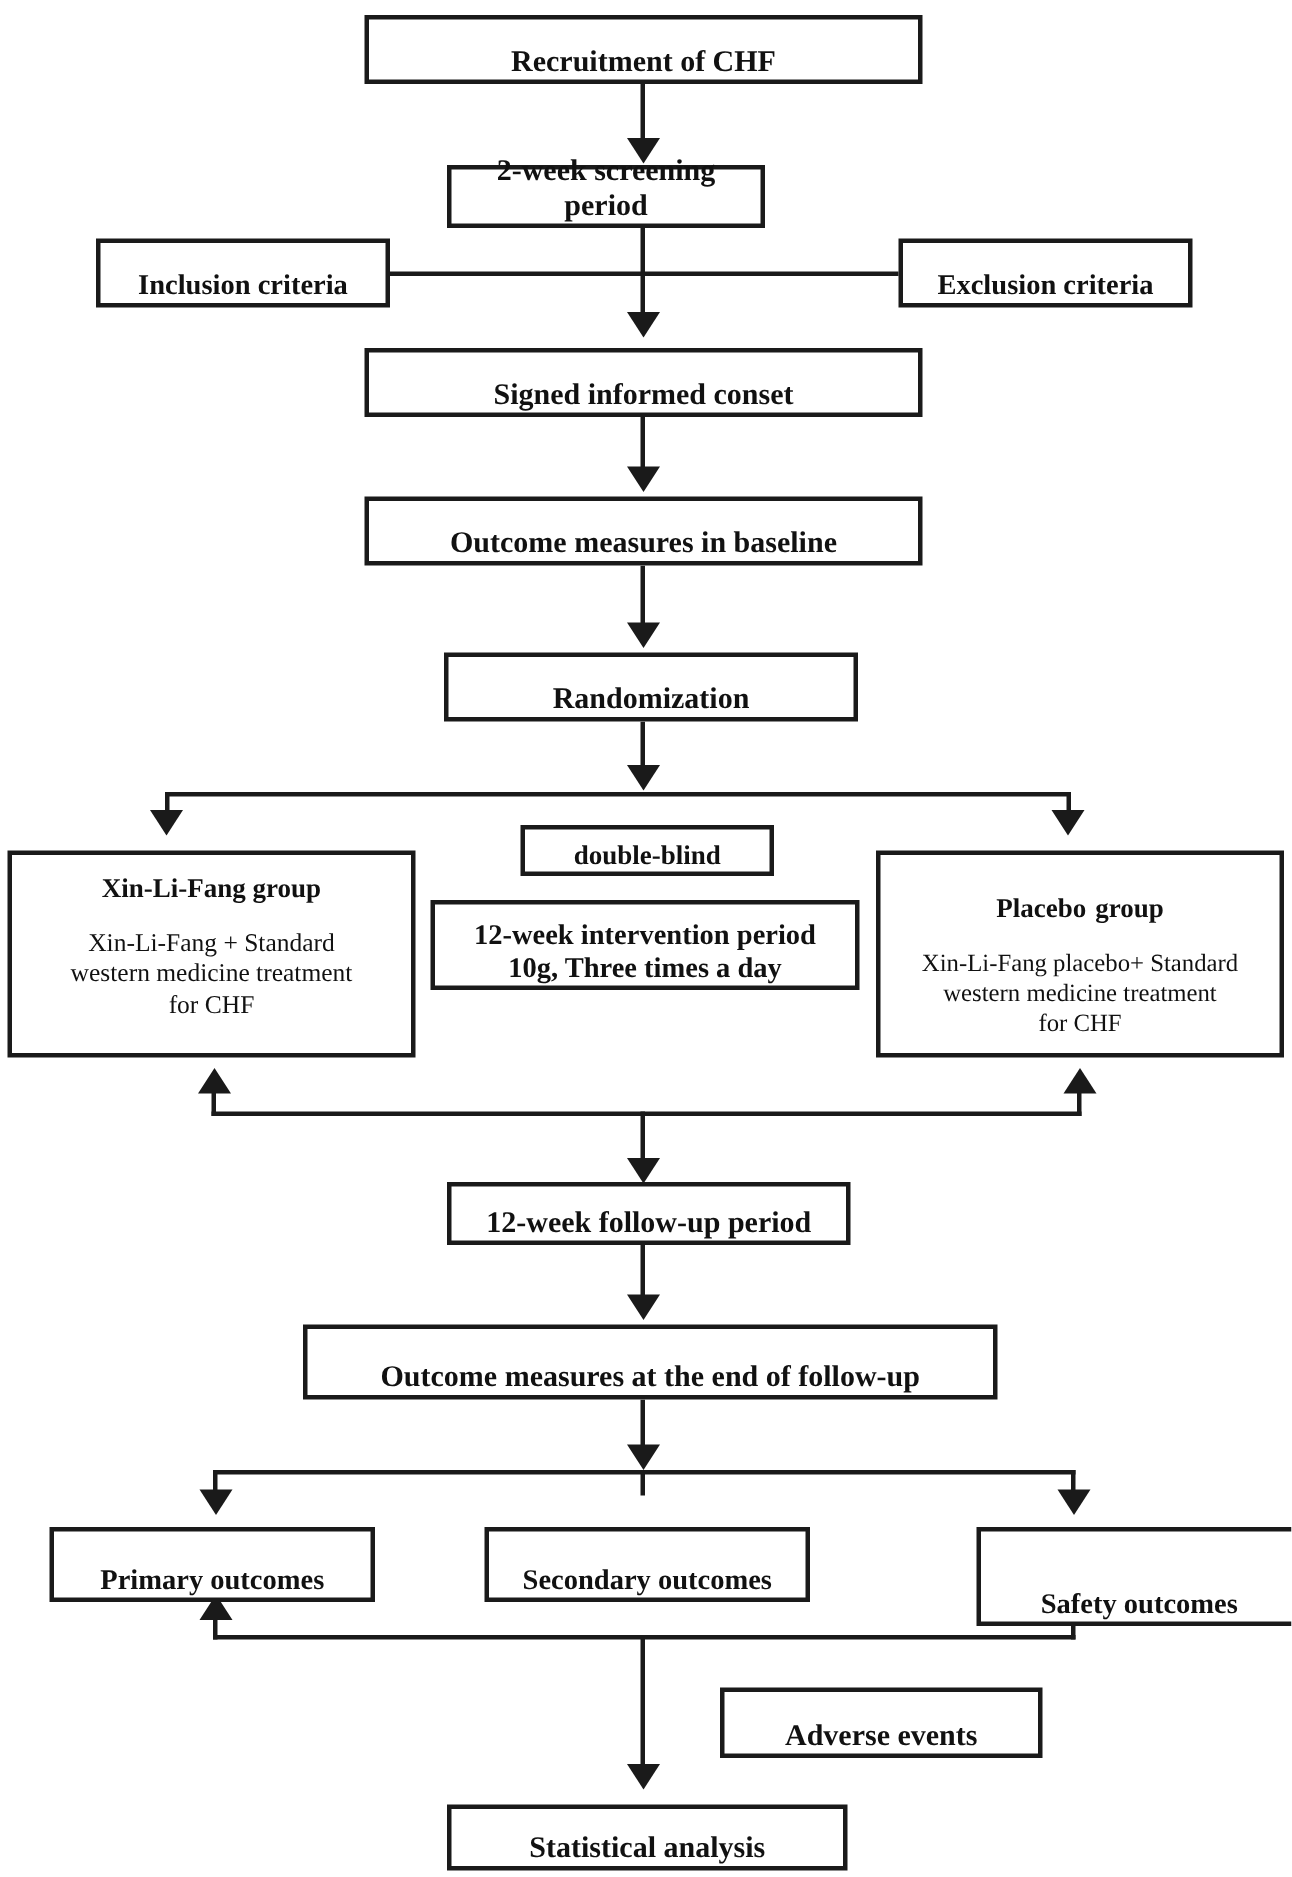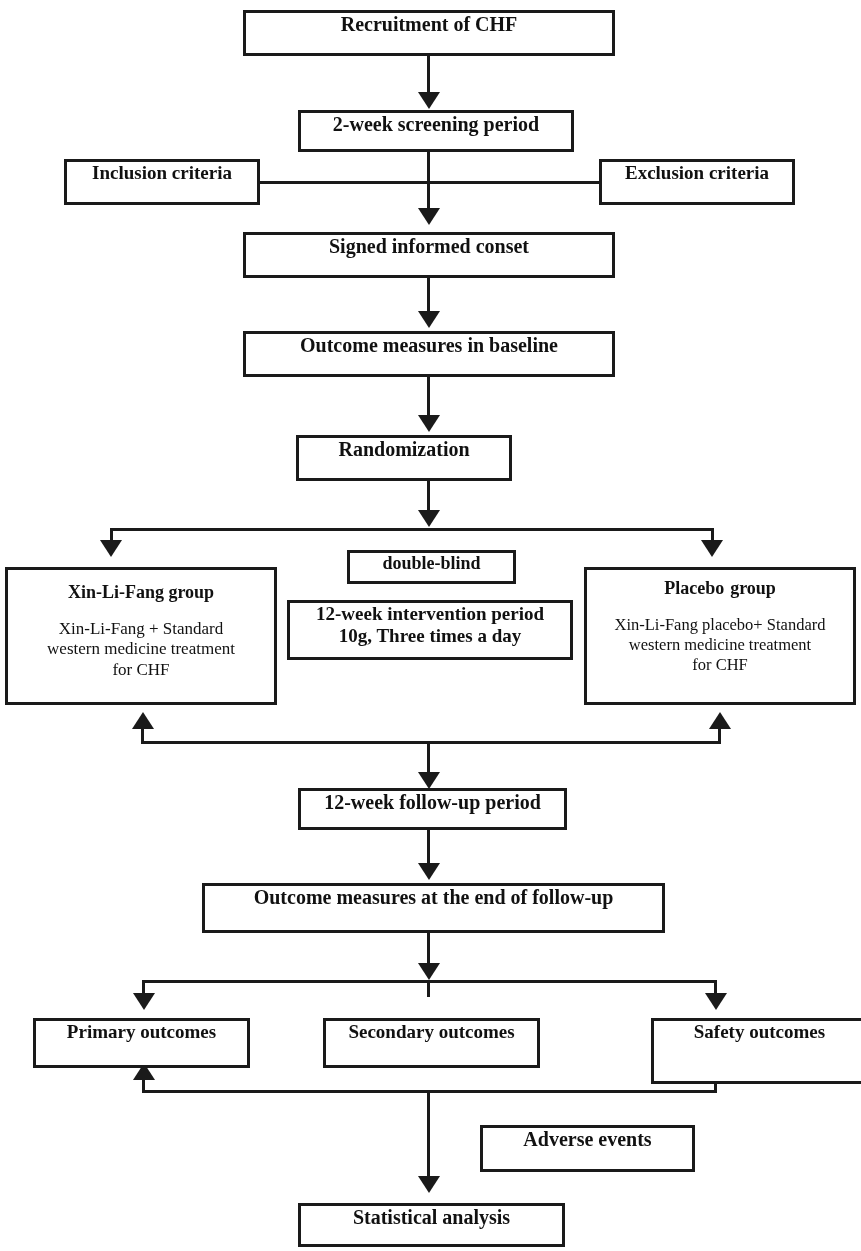--- a/index.html
+++ b/index.html
@@ -18,21 +18,21 @@
     overflow: hidden;
   }
   .node {
     position: absolute;
     box-sizing: border-box;
     border: 3px solid #1a1a1a;
     background: #ffffff;
     display: flex;
     flex-direction: column;
     align-items: center;
-    justify-content: flex-start;
+    justify-content: flex-end;
     text-align: center;
     font-weight: bold;
     line-height: 1.15;
     z-index: 3;
   }
   .node .title {
     font-weight: bold;
   }
   .node .body {
     font-weight: normal;
@@ -86,21 +86,21 @@
 
 <div id="canvas">
 
   <div class="node f20" style="left:243px; top:10px; width:372px; height:46px;">
     <span>Recruitment of CHF</span>
   </div>
 
   <div class="line vline" style="left:427px; top:56px; height:40px;"></div>
   <div class="arrow-down" style="left:418px; top:92px;"></div>
 
-  <div class="node f20" style="left:298px; top:110px; width:276px; height:42px;">
+  <div class="node f20" style="left:298px; top:110px; width:212px; height:42px;">
     <span>2-week screening period</span>
   </div>
 
   <div class="line vline" style="left:427px; top:152px; height:62px;"></div>
   <div class="arrow-down" style="left:418px; top:208px;"></div>
 
   <div class="line hline" style="left:246px; top:181px; width:362px;"></div>
   <div class="arrow-left" style="left:230px; top:171px;"></div>
   <div class="arrow-right" style="left:608px; top:171px;"></div>
 
@@ -119,21 +119,21 @@
   <div class="line vline" style="left:427px; top:278px; height:37px;"></div>
   <div class="arrow-down" style="left:418px; top:311px;"></div>
 
   <div class="node f20" style="left:243px; top:331px; width:372px; height:46px;">
     <span>Outcome measures in baseline</span>
   </div>
 
   <div class="line vline" style="left:427px; top:377px; height:42px;"></div>
   <div class="arrow-down" style="left:418px; top:415px;"></div>
 
-  <div class="node f20" style="left:296px; top:435px; width:216px; height:46px;">
+  <div class="node f20" style="left:296px; top:435px; width:276px; height:46px;">
     <span>Randomization</span>
   </div>
 
   <div class="line vline" style="left:427px; top:481px; height:33px;"></div>
   <div class="arrow-down" style="left:418px; top:510px;"></div>
   <div class="line hline" style="left:110px; top:528px; width:604px;"></div>
   <div class="line vline" style="left:110px; top:528px; height:16px;"></div>
   <div class="arrow-down" style="left:100px; top:540px;"></div>
   <div class="line vline" style="left:711px; top:528px; height:16px;"></div>
 
@@ -148,21 +148,21 @@
 
   <div class="node f18" style="left:347px; top:550px; width:169px; height:34px;">
     <span>double-blind</span>
   </div>
 
   <div class="node f19" style="left:287px; top:600px; width:286px; height:60px;">
     <span>12-week intervention period</span>
     <span>10g, Three times a day</span>
   </div>
 
-  <div class="node f165" style="left:584px; top:567px; width:272px; height:138px; justify-content:flex-start; padding-top:8px;">
+  <div class="node f165" style="left:584px; top:567px; width:272px; height:138px; justify-content:flex-start; padding-top:25px;">
     <span class="title f18">
       <span>Placebo</span><span class="sp"></span><span>group</span>
     </span>
     <span class="body" style="margin-top:16px;">Xin-Li-Fang placebo+ Standard</span>
     <span class="body">western medicine treatment</span>
     <span class="body">for CHF</span>
   </div>
 
   <div class="line hline" style="left:141px; top:741px; width:580px;"></div>
   <div class="line vline" style="left:141px; top:726px; height:18px;"></div>

